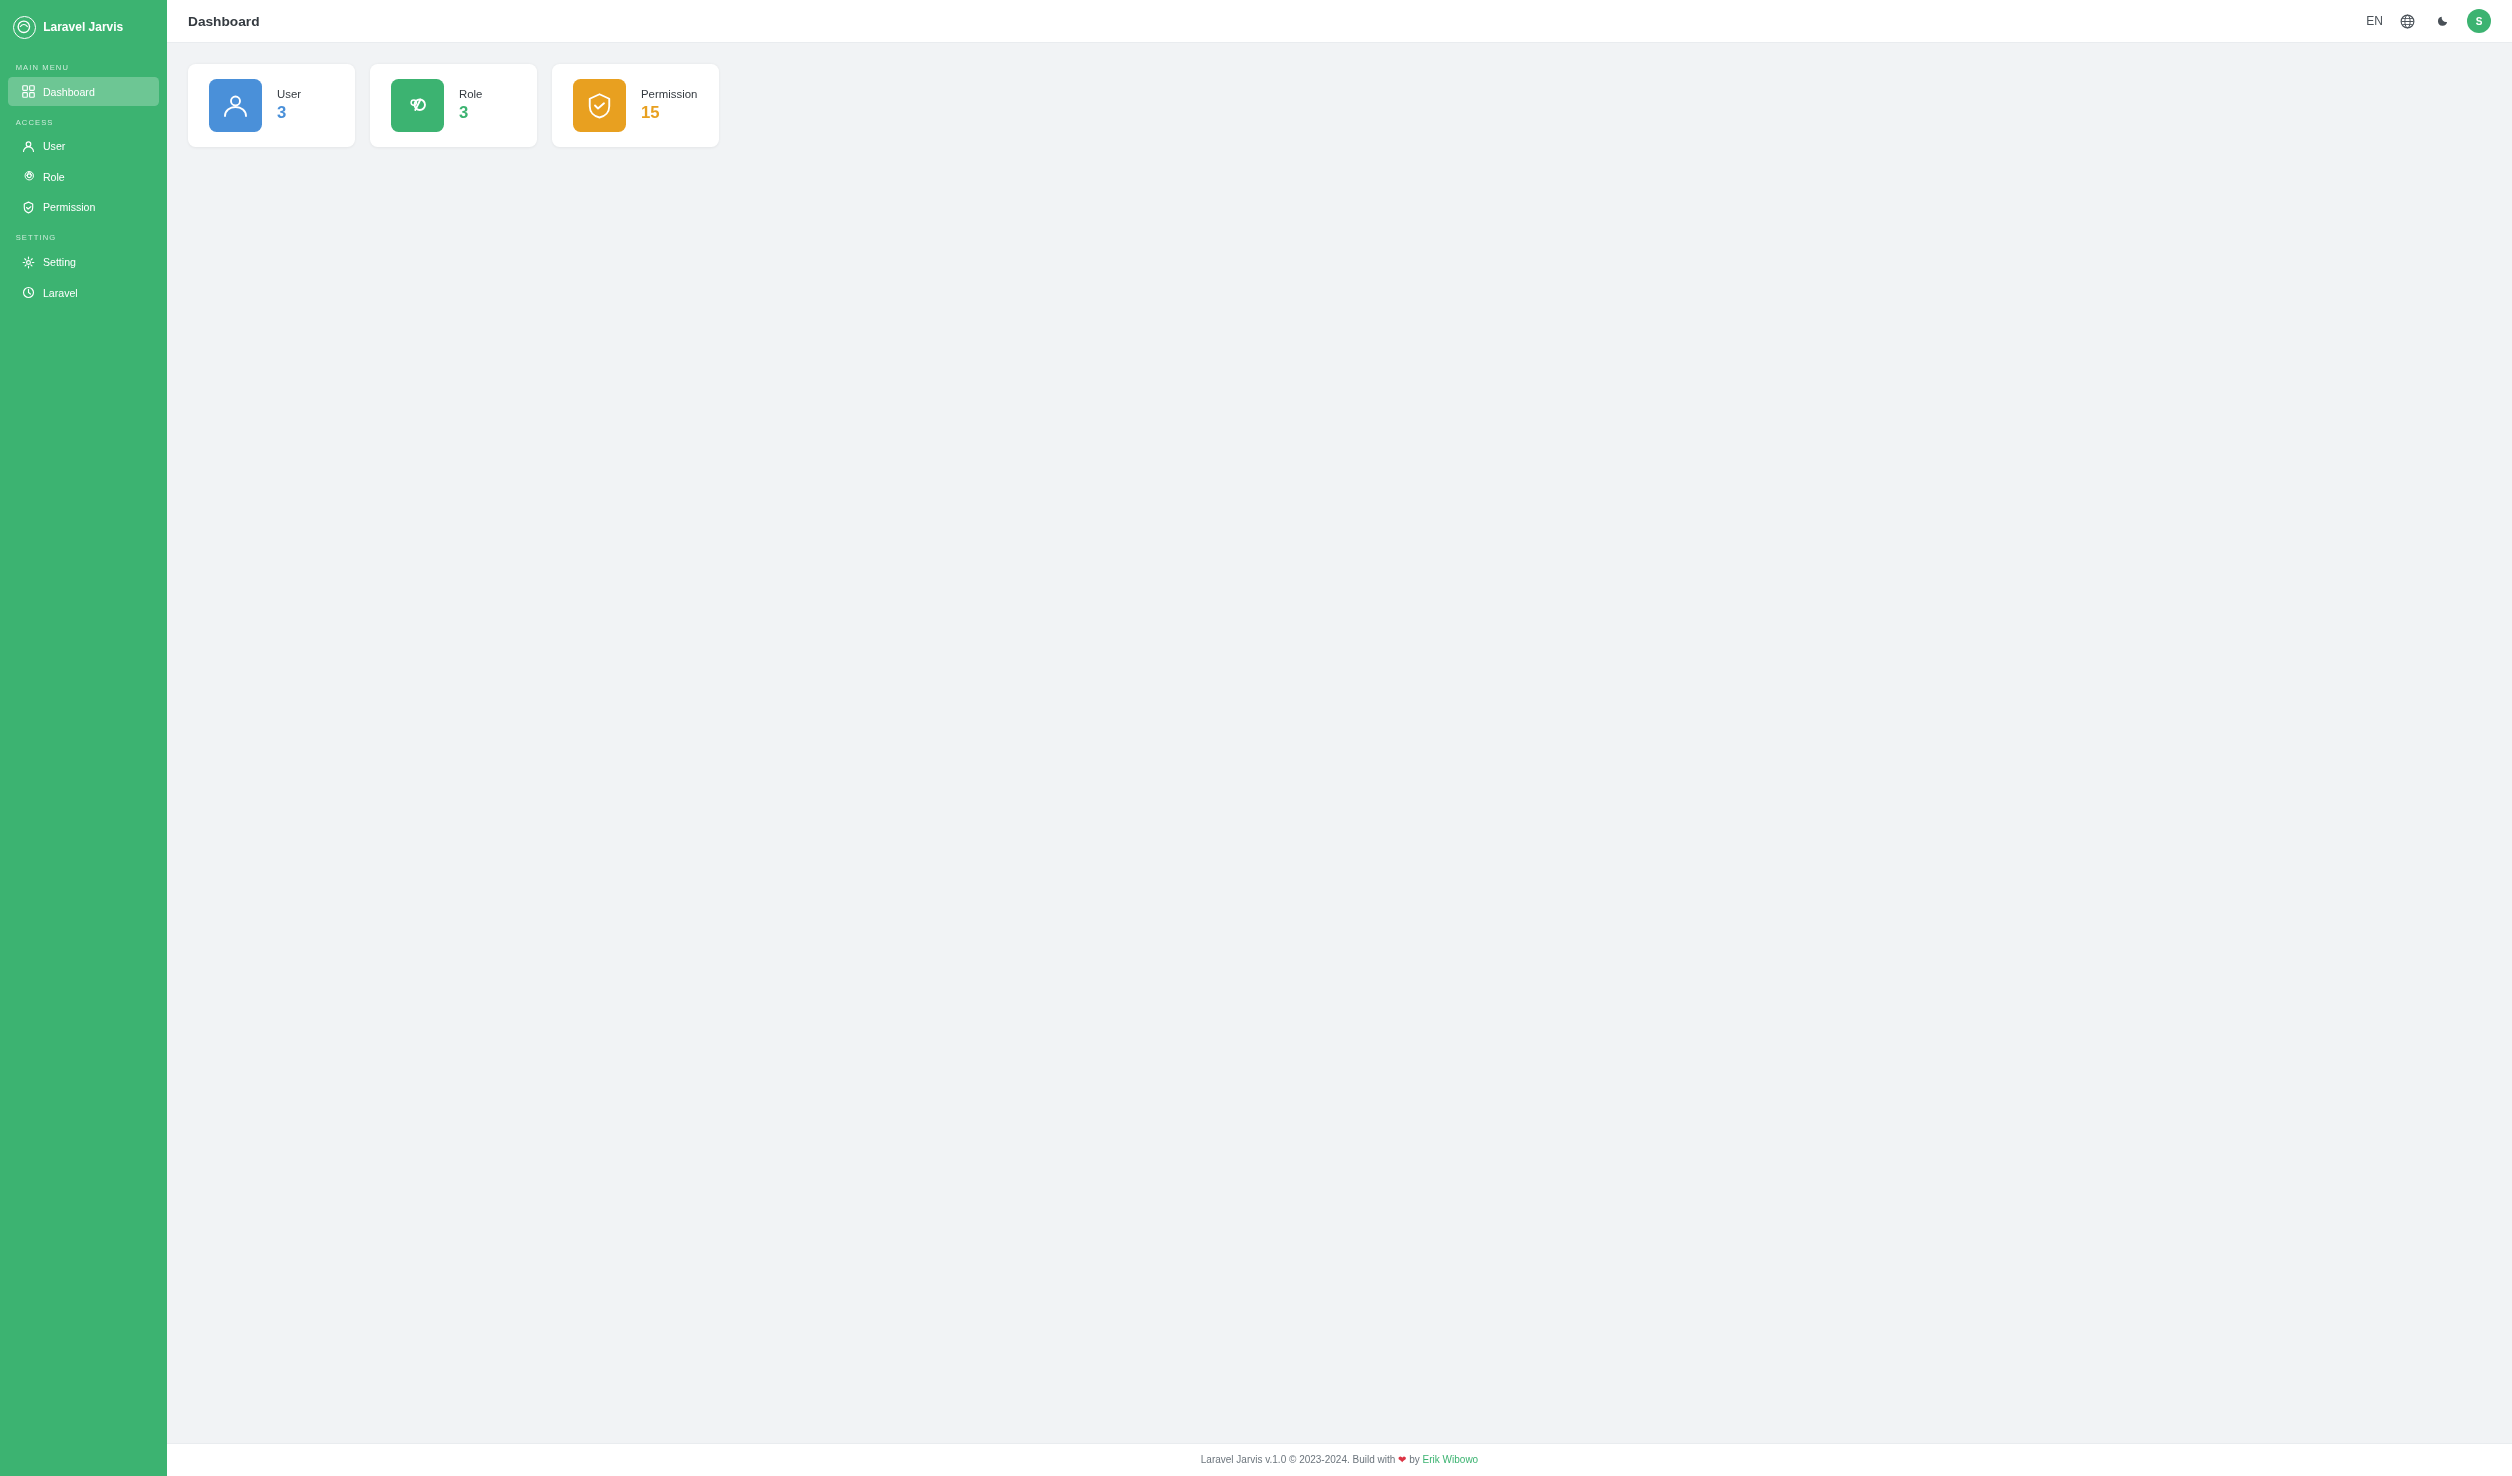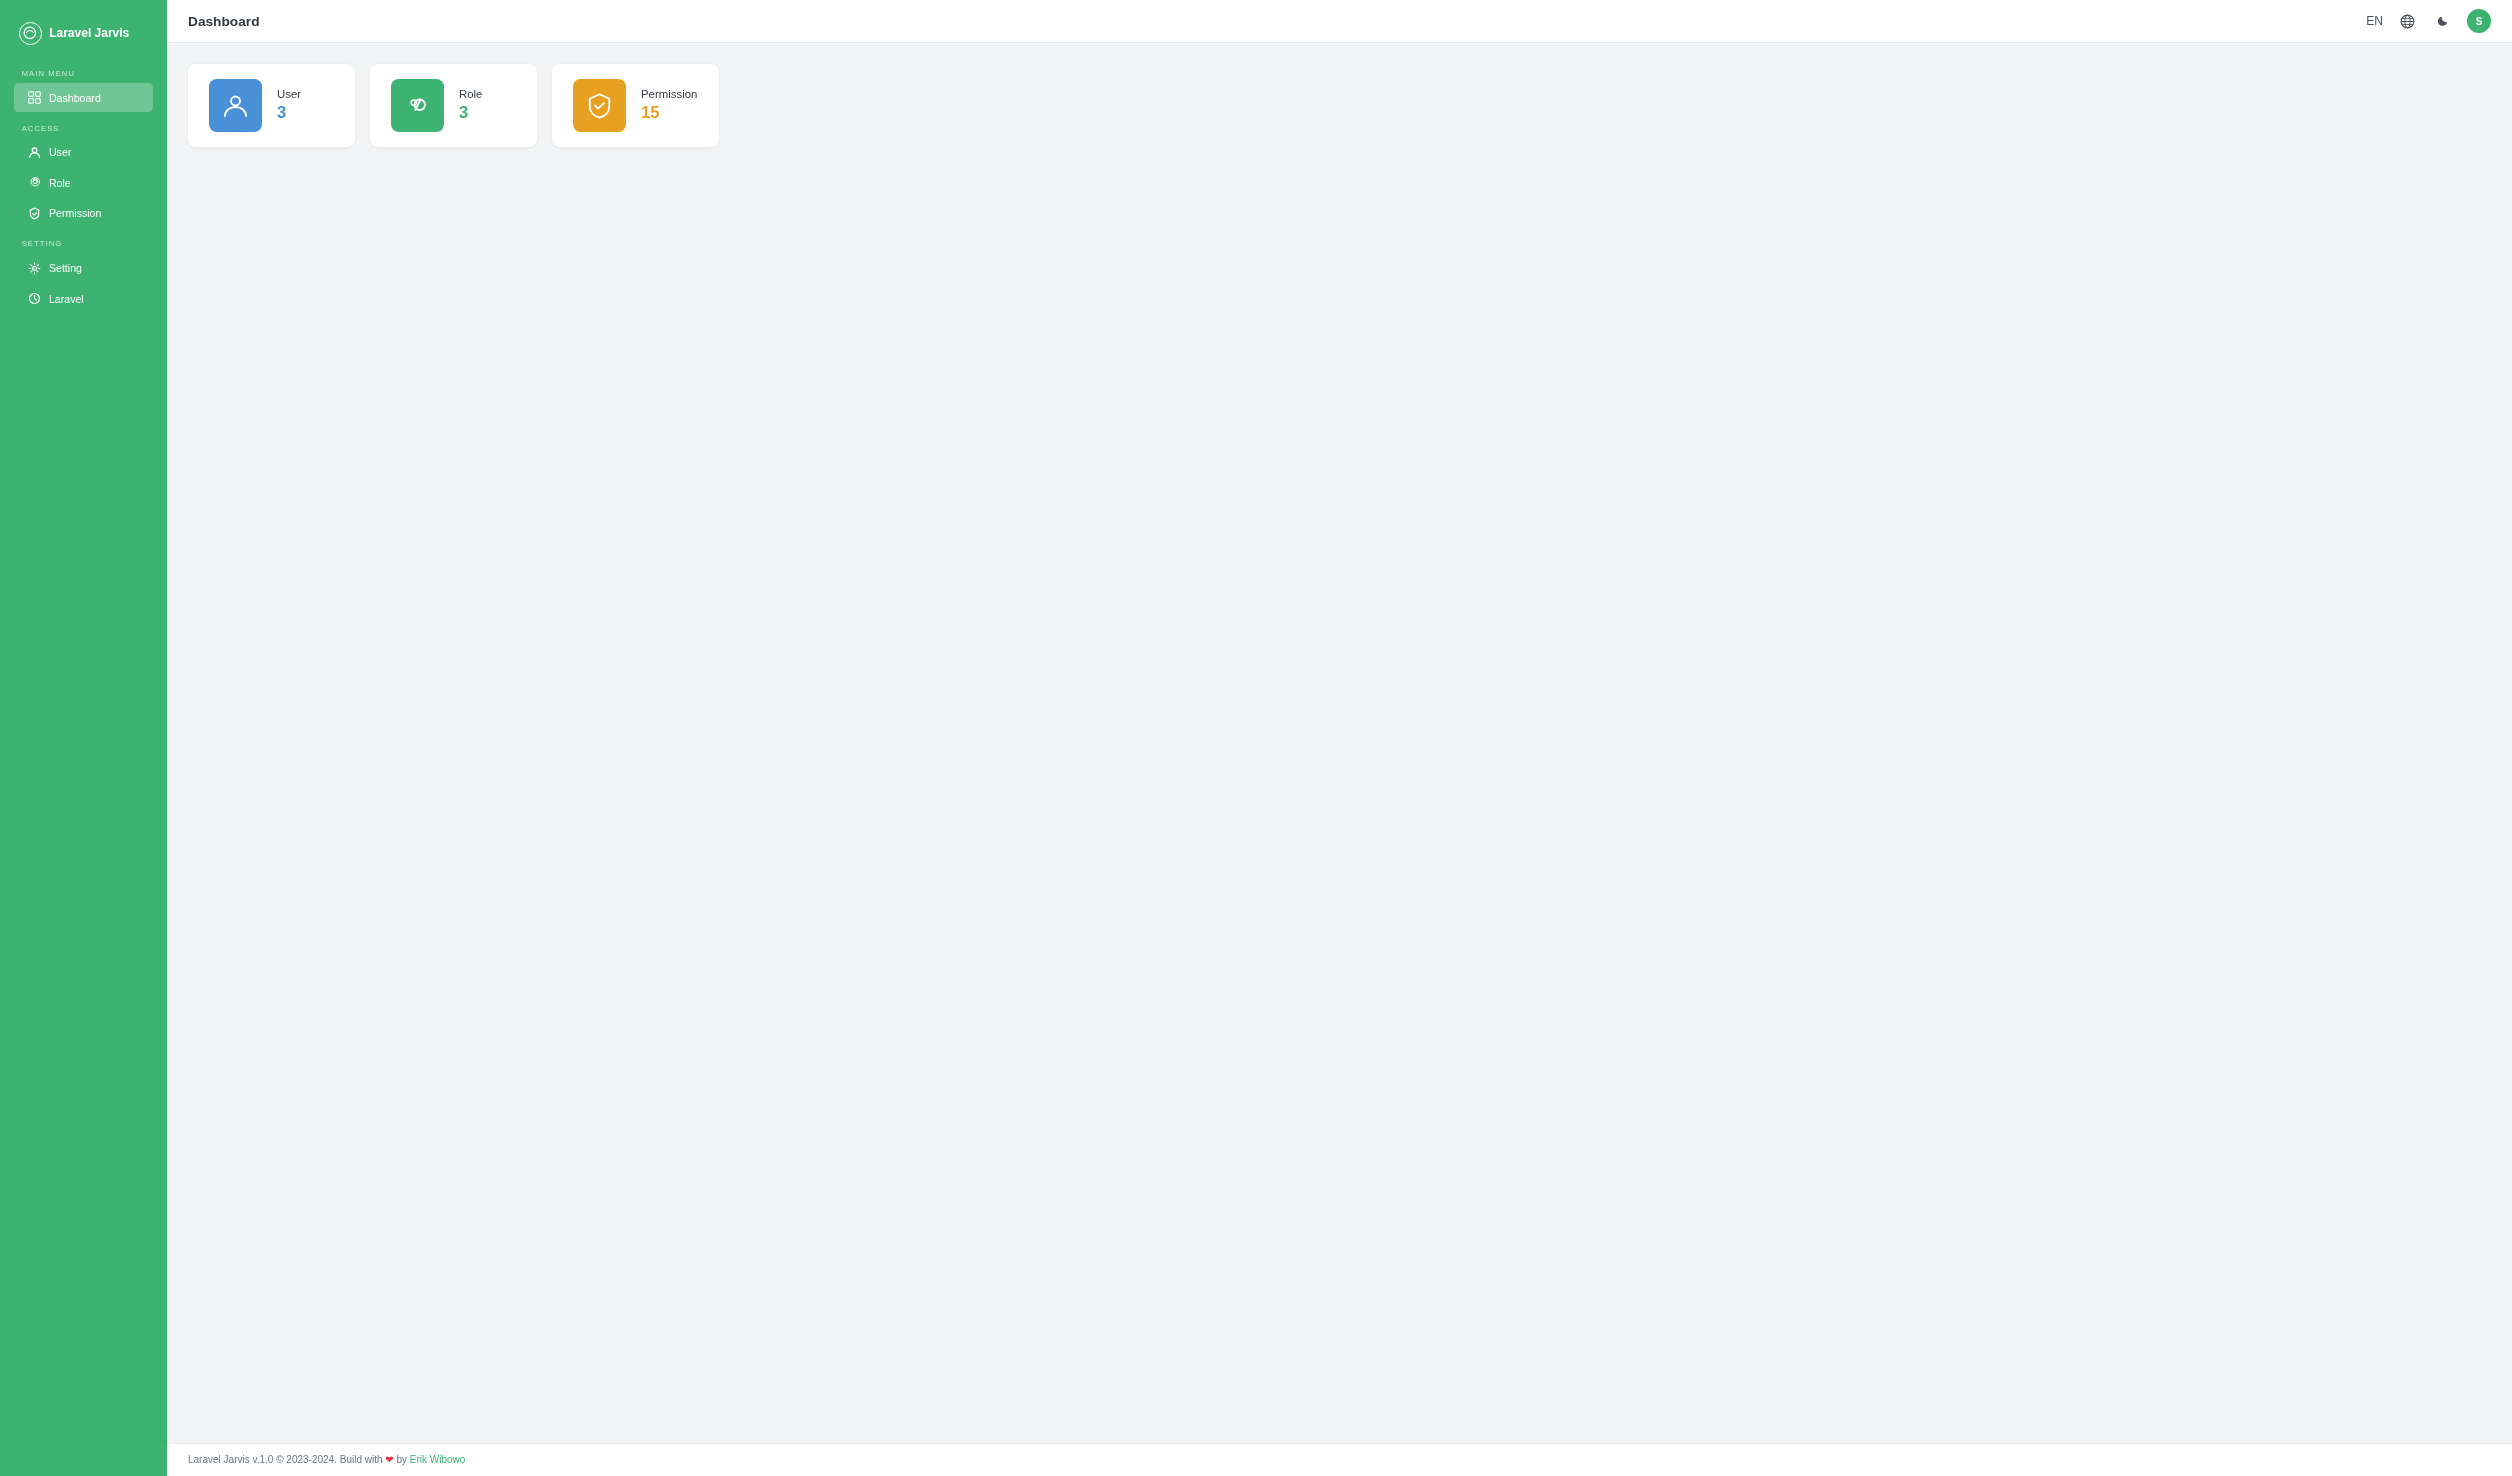--- a/index.html
+++ b/index.html
@@ -6,21 +6,21 @@
     body { font-family: 'Segoe UI', Arial, sans-serif; display: flex; height: 100vh; background: #f1f3f5; }
 
     
     .sidebar {
       width: 167px;
       min-width: 167px;
       background: #3cb371;
       color: white;
       display: flex;
       flex-direction: column;
-      padding: 8px;
+      padding: 2px;
       height: 100vh;
       position: fixed;
       left: 0; top: 0; bottom: 0;
     }
     .sidebar-logo {
       display: flex;
       align-items: center;
       gap: 7.6px;
       padding: 13.7px 13.7px 13.7px 10.6px;
     }
@@ -162,21 +162,21 @@
     }
     .stat-value.blue { color: #4a90d9; }
     .stat-value.green { color: #3cb371; }
     .stat-value.yellow { color: #e8a020; }
 
     
     .footer {
       background: white;
       border-top: 0.8px solid #e9ecef;
       padding: 10.6px 21px;
-      text-align: left;
+      text-align: center;
       font-size: 10px;
       color: #6c757d;
     }
     .footer-link {
       color: #3cb371;
       text-decoration: none;
       font-weight: 500;
     }
 
     

